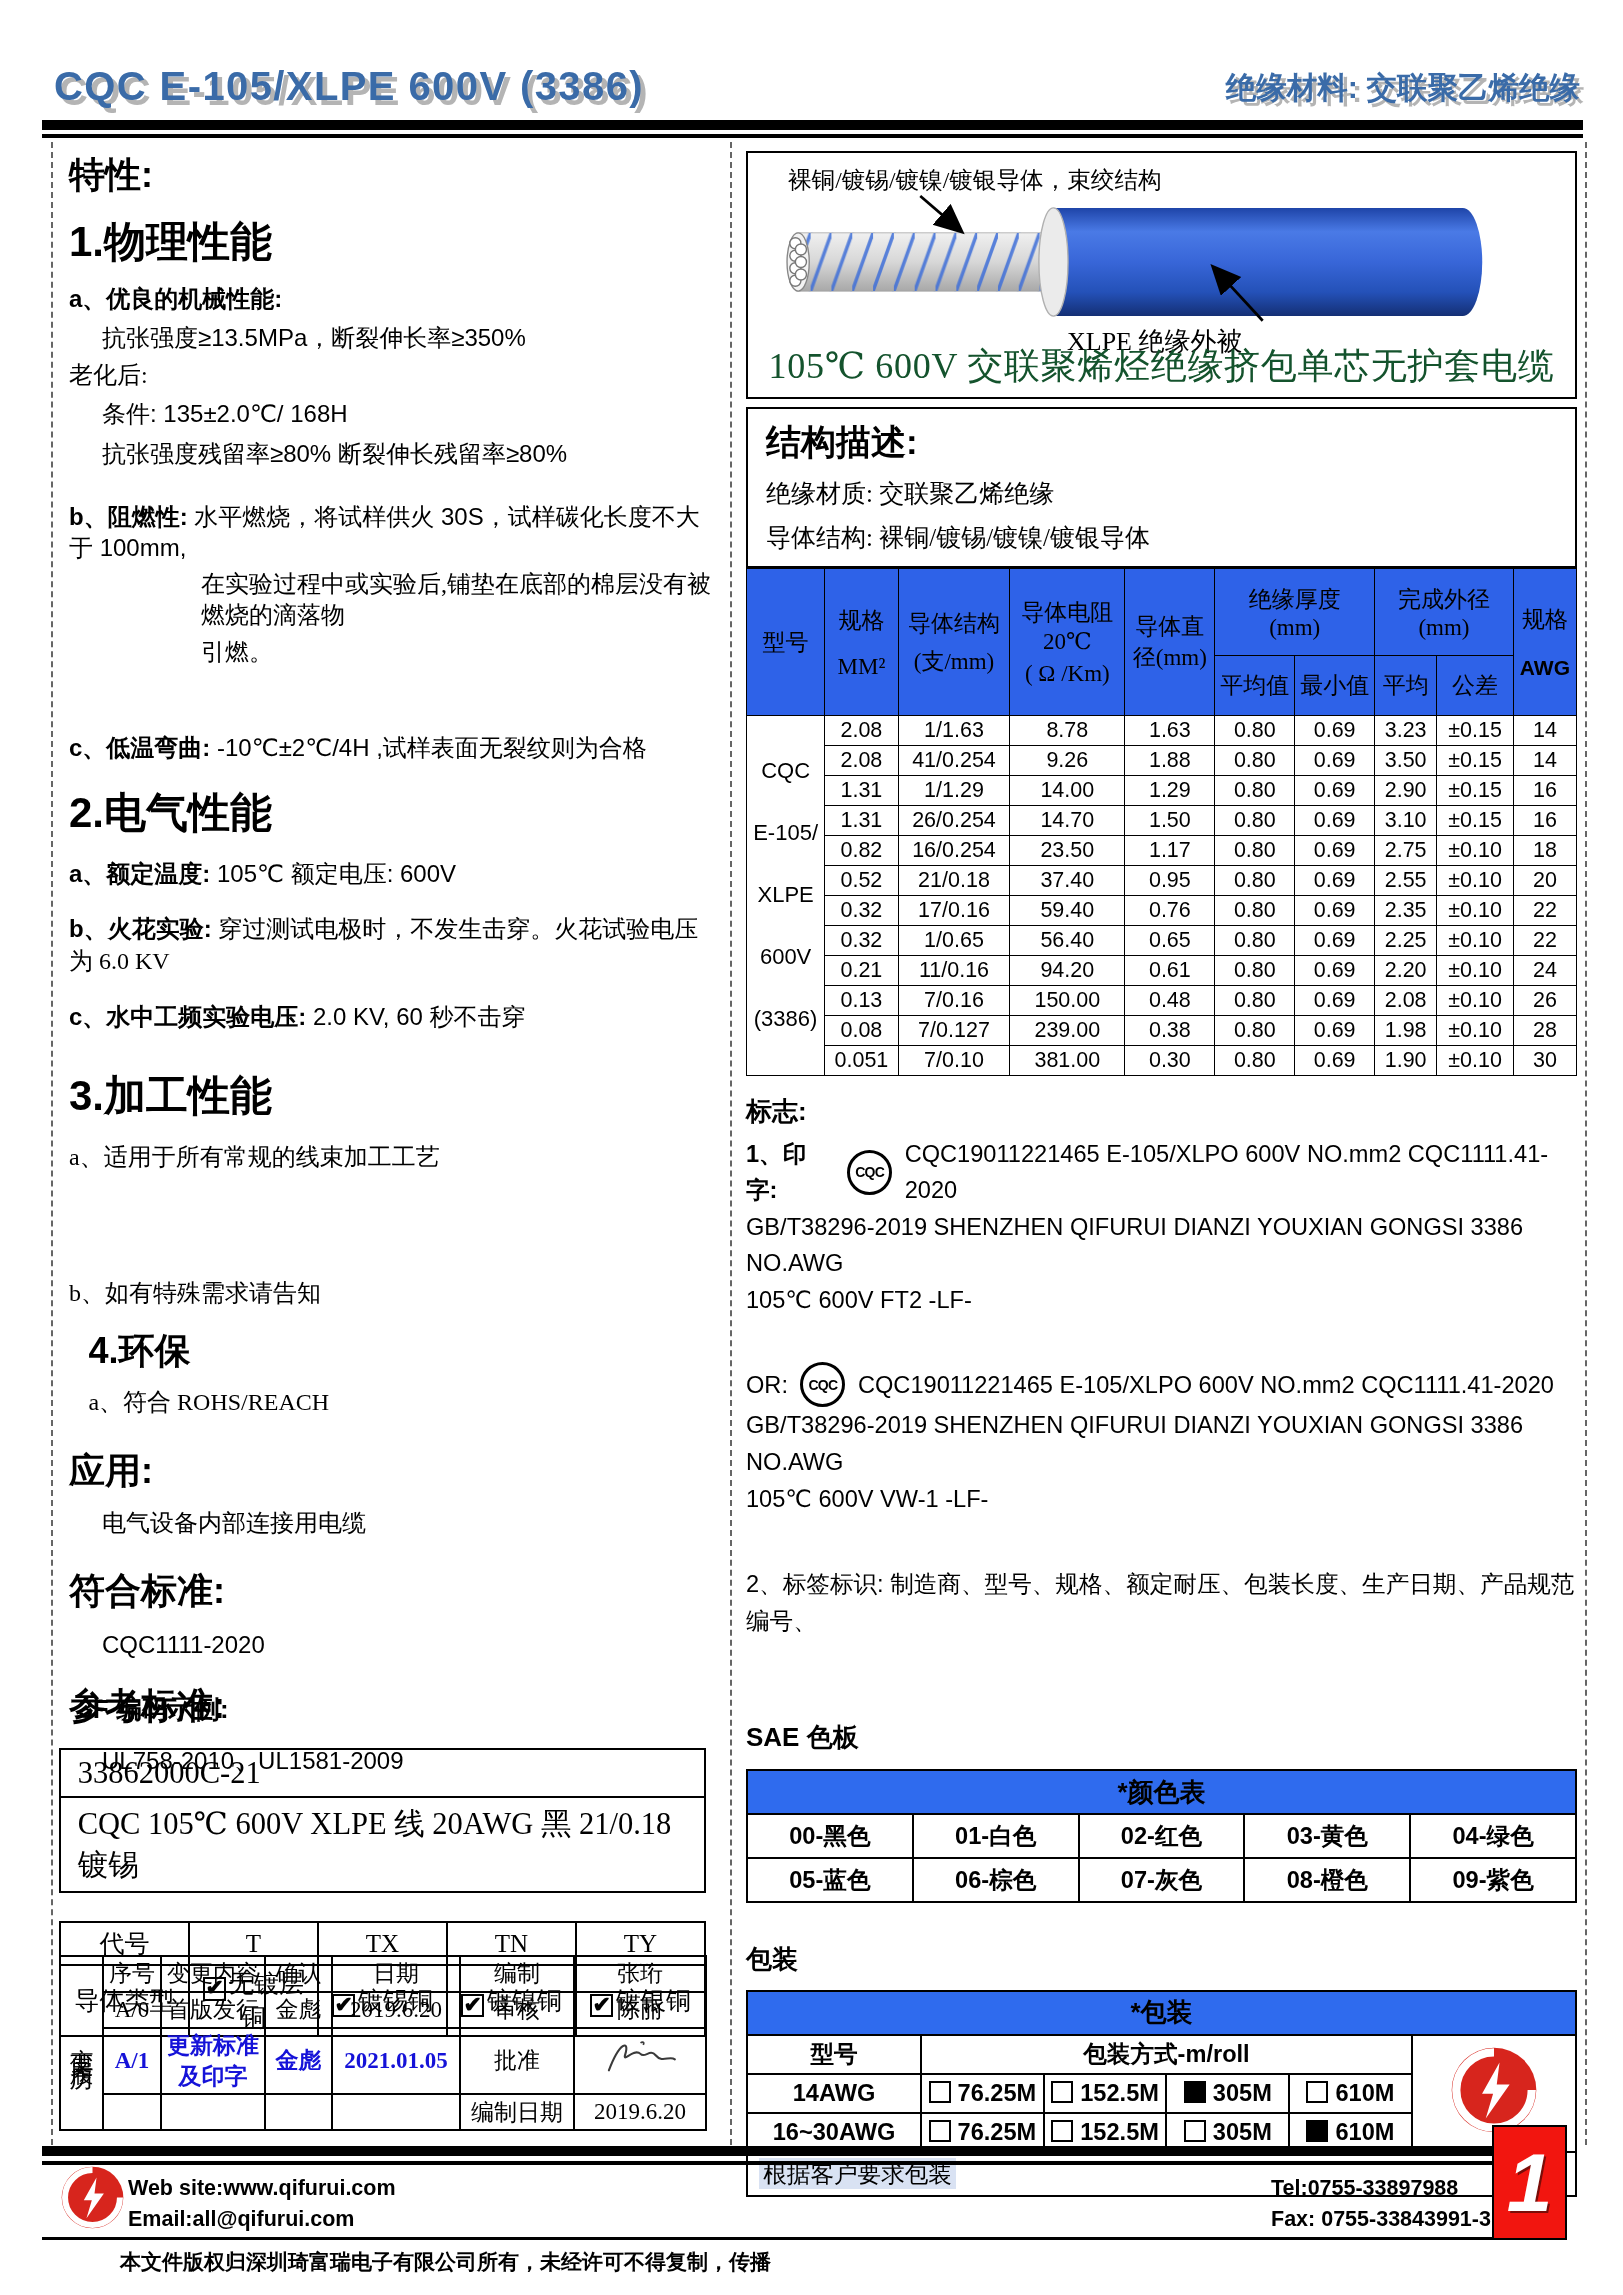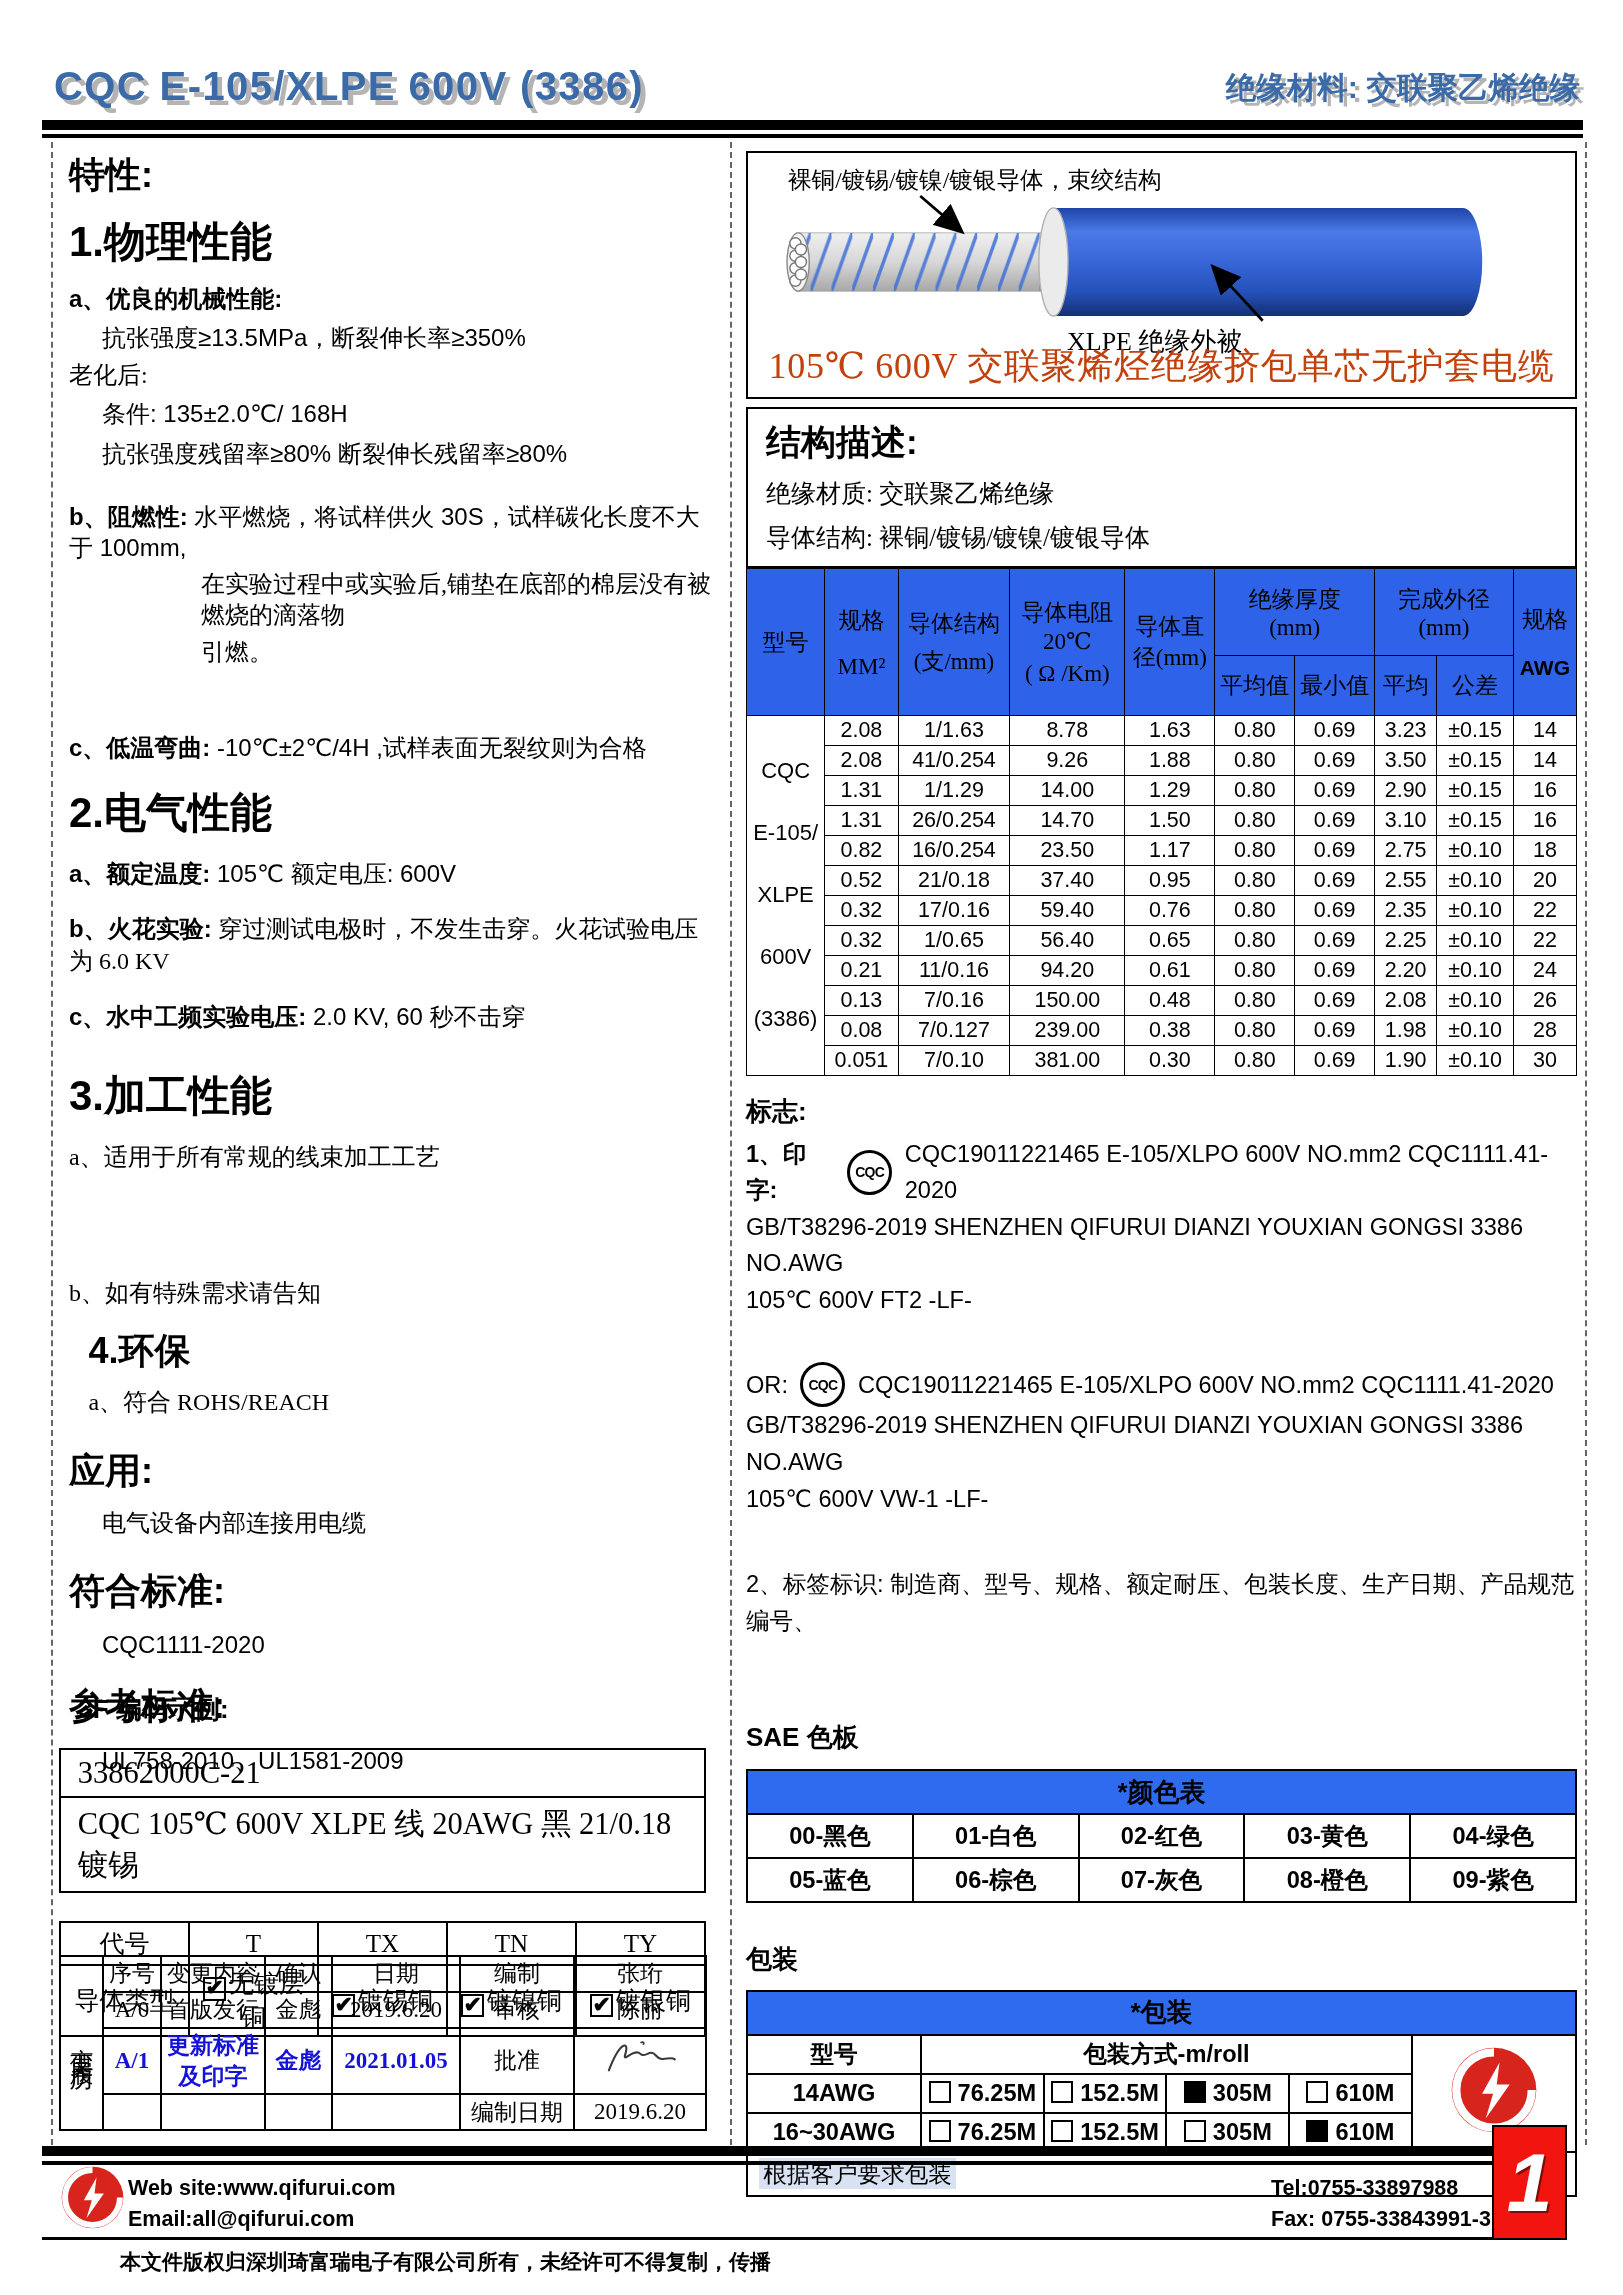--- a/index.html
+++ b/index.html
@@ -60,21 +60,21 @@
 
   
   .rightcol{position:absolute;left:746px;top:151px;width:831px;}
 
   .ill-box{position:relative;border:2.1px solid #000;height:244px;background:#fff;}
   .ill-label1{position:absolute;left:40px;top:11px;font-size:23.6px;
     font-family:"Liberation Serif","DejaVu Serif",serif;}
   .ill-label2{position:absolute;left:319px;top:171px;font-size:26px;
     font-family:"Liberation Serif","DejaVu Serif",serif;}
   .ill-title{position:absolute;left:0;right:0;bottom:5.6px;text-align:center;
-    font-size:36px;color:#c2410c;font-family:"Liberation Serif","DejaVu Serif",serif;
+    font-size:36px;color:#14532d;font-family:"Liberation Serif","DejaVu Serif",serif;
     letter-spacing:0.7px;}
   .ill-cable{position:absolute;left:21px;top:43px;}
   .ill-arrows{position:absolute;left:0;top:0;width:100%;height:100%;}
 
   .struct-box{border:2.1px solid #000;margin-top:8.3px;padding:9.7px 18px 12.5px 18px;}
   .struct-box .hd{font-size:35px;font-weight:bold;}
   .struct-box .ln{font-size:25px;margin-top:11px;}
 
   .gray-banner{background:#999;margin-top:12.5px;padding:7px 14px 8.3px 14px;}
   .gray-banner .ln{font-size:28px;line-height:1.25;}

